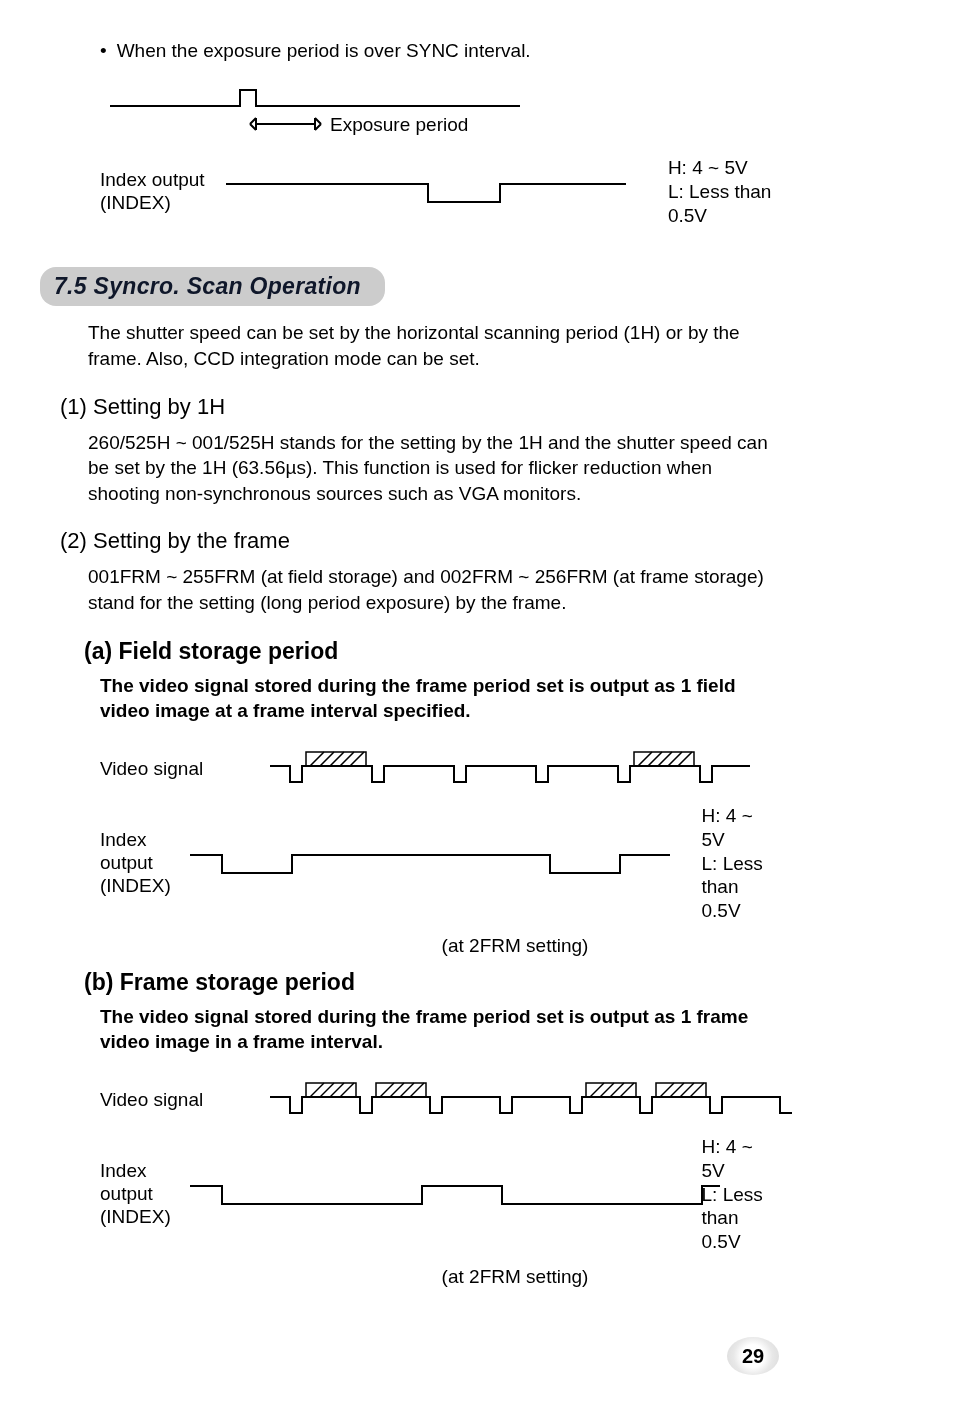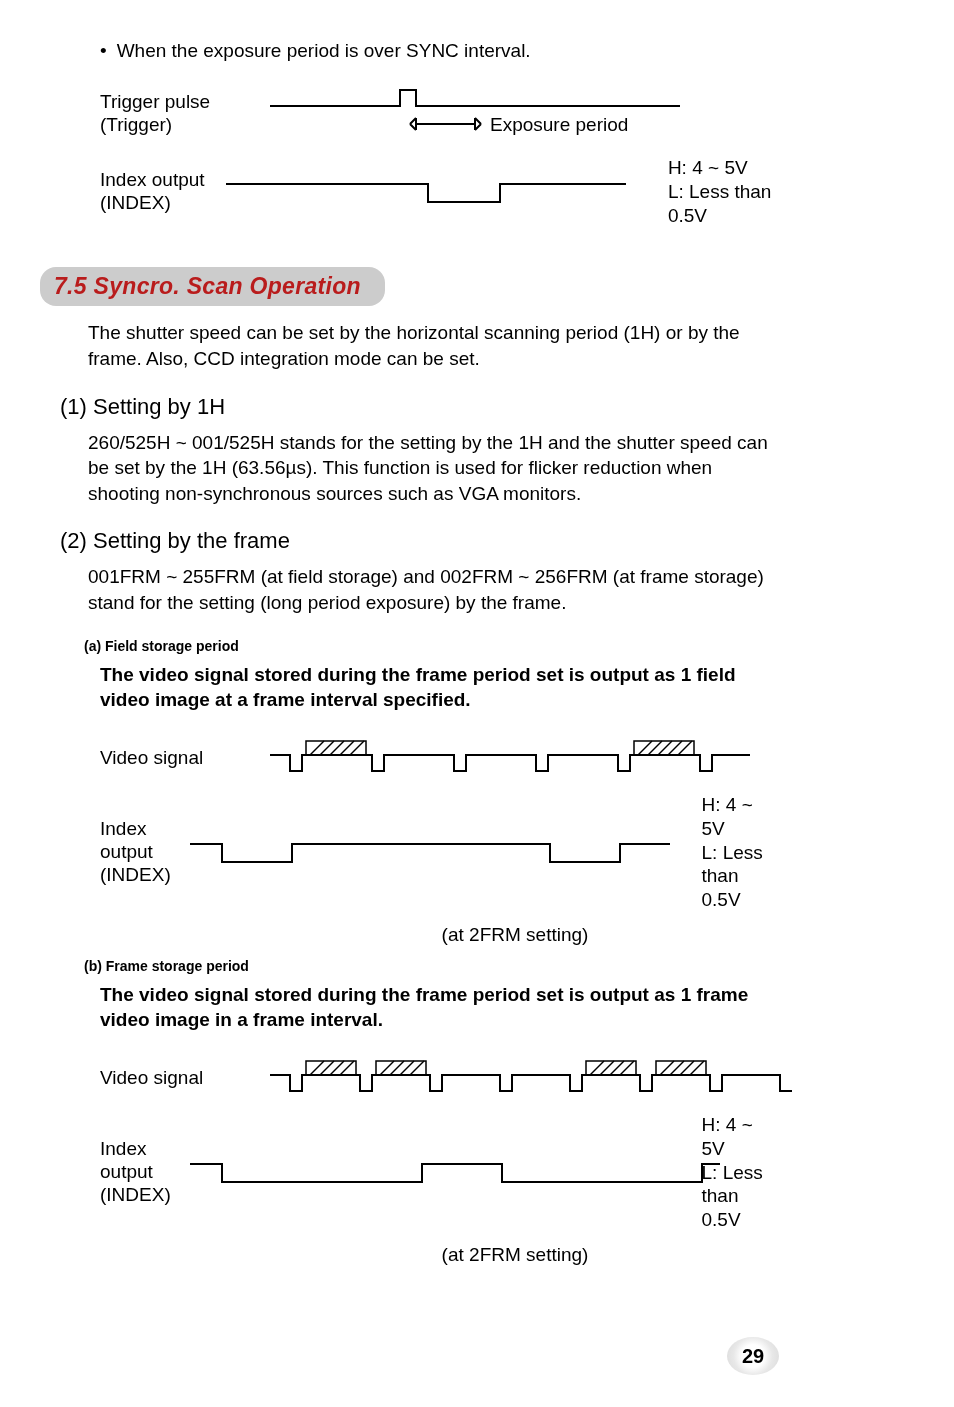--- a/index.html
+++ b/index.html
@@ -67,21 +67,21 @@
     background: #ccc;
     border-radius: 16px;
     padding: 6px 24px 6px 14px;
     margin: 28px 0 14px -20px;
   }
   .section-pill-inner {
     font-family: "Arial Black", Helvetica, Arial, sans-serif;
     font-weight: 900;
     font-style: italic;
     font-size: 23px;
-    color: #b91c1c;
+    color: #0f172a;
     letter-spacing: 0.3px;
   }
 
   .para {
     font-size: 19px;
     line-height: 1.35;
     margin: 0 0 22px 28px;
   }
   .para-indent {
     font-size: 19px;
@@ -92,21 +92,21 @@
 
   .h-sub1 {
     font-family: "Arial Black", Helvetica, Arial, sans-serif;
     font-weight: 400;
     font-size: 22px;
     margin: 16px 0 10px 0;
   }
   .h-sub2 {
     font-weight: 900;
     font-family: Arial, Helvetica, sans-serif;
-    font-size: 14px;
+    font-size: 23px;
     margin: 10px 0 8px 24px;
   }
 
   .pagenum-wrap {
     position: absolute;
     right: 56px;
     bottom: 32px;
   }
   .pagenum {
     display: flex;
@@ -129,22 +129,20 @@
 <body>
 
 <div class="page">
 
   
   <div class="bullet-line">When the exposure period is over SYNC interval.</div>
 
   
   <div class="dia">
     <div class="dia-row">
-      <div class="dia-label" style="white-space:pre-line">Trigger pulse
-(Trigger)</div>
       <div class="dia-svg-col">
         <svg viewBox="0 0 440 60" width="440" height="60">
 
           <path class="wave" d="M10 22 H140 V6 H156 V22 H420"></path>
 
           <path class="wave" d="M156 40 H215"></path>
           <path class="wave" d="M156 34 V46 M150 40 L156 34 M150 40 L156 46"></path>
           <path class="wave" d="M215 34 V46 M221 40 L215 34 M221 40 L215 46"></path>
           <text x="230" y="47" font-size="19" font-family="Helvetica,Arial">Exposure period</text>
         </svg>

